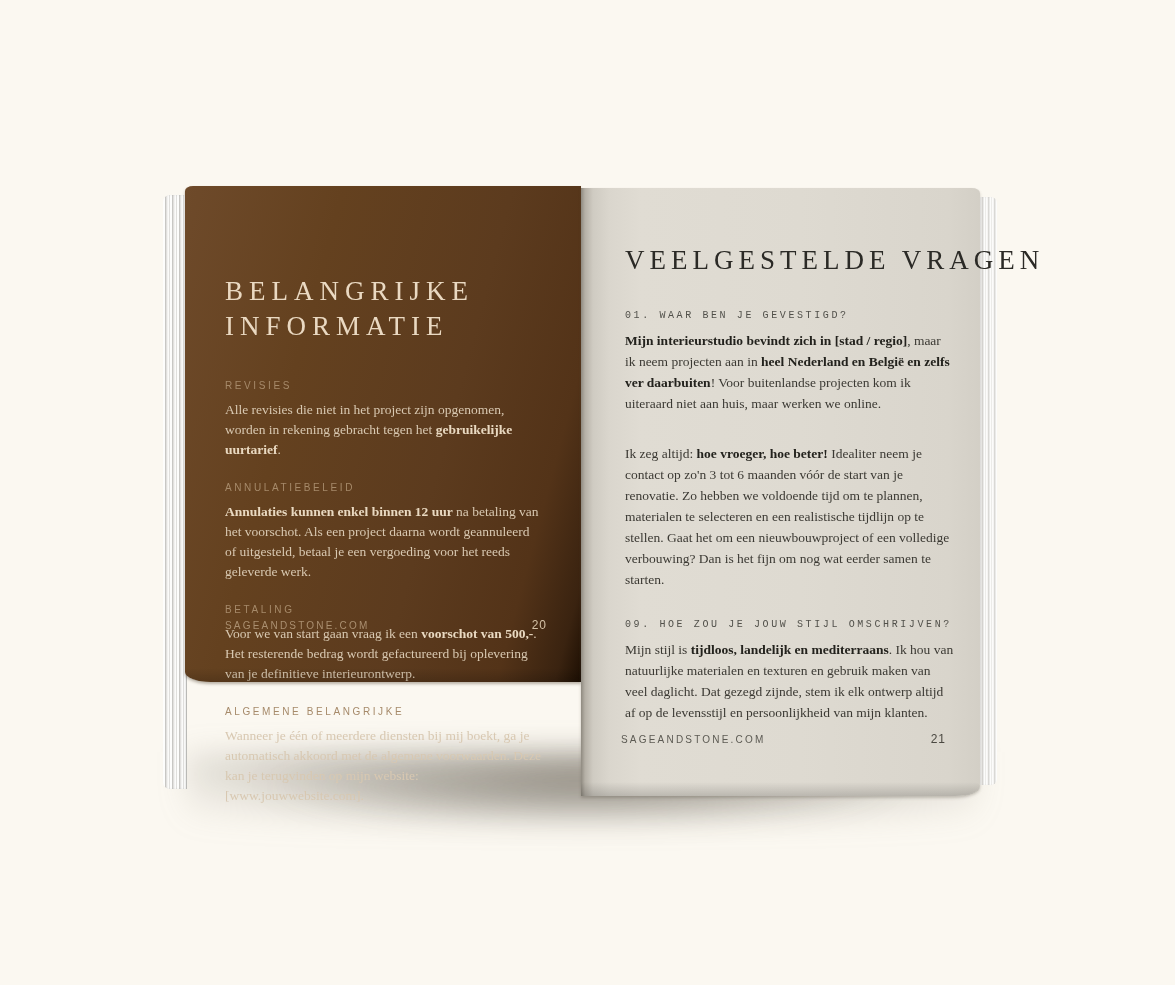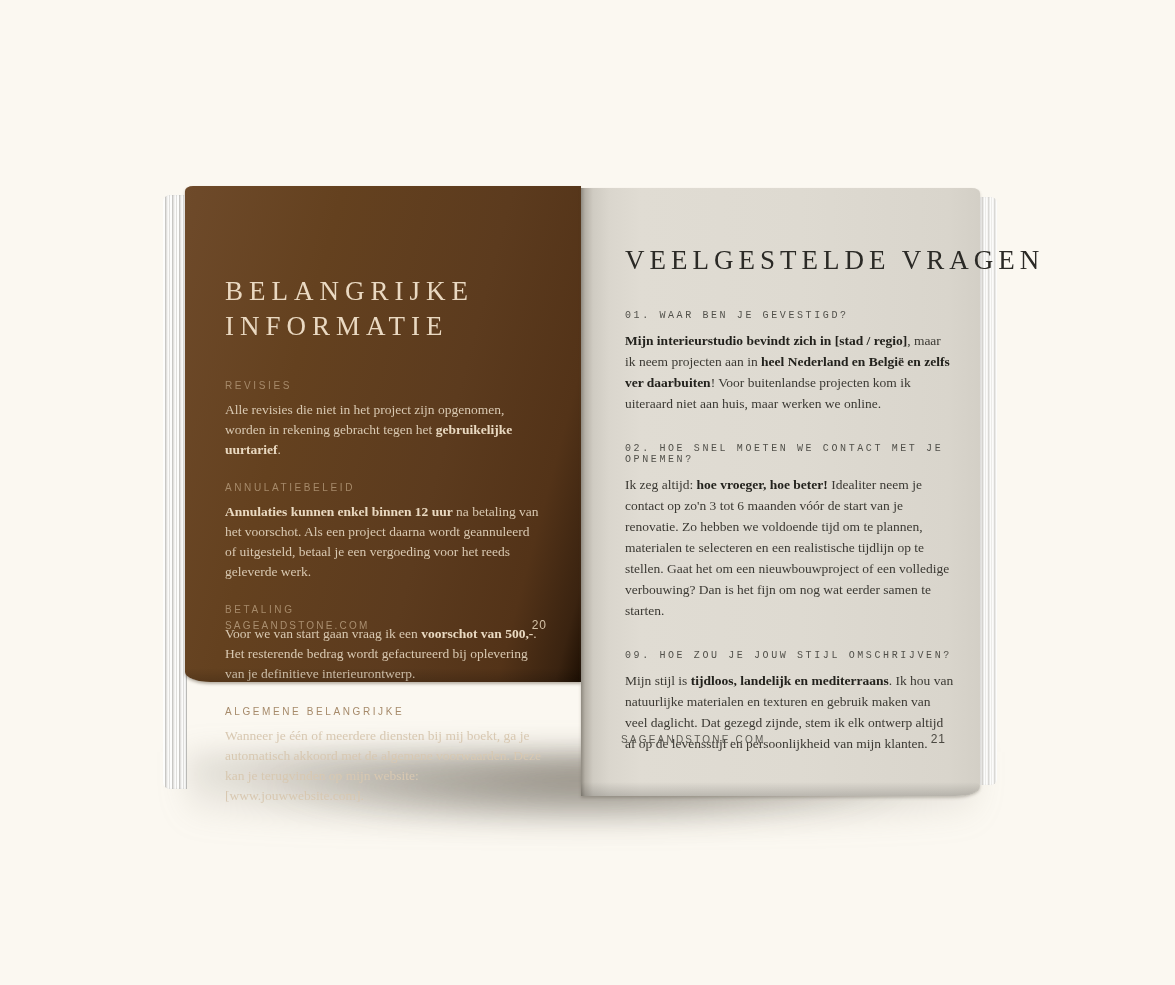--- a/index.html
+++ b/index.html
@@ -177,21 +177,20 @@
       <div class="rp-content">
 
         <h1 class="rp-title">VEELGESTELDE VRAGEN</h1>
 
         <div class="question">
           <div class="question-label">01. WAAR BEN JE GEVESTIGD?</div>
           <div class="question-body"><b>Mijn interieurstudio bevindt zich in [stad / regio]</b><span>, maar ik neem projecten aan in </span><b>heel Nederland en België en zelfs ver daarbuiten</b><span>! Voor buitenlandse projecten kom ik uiteraard niet aan huis, maar werken we online.</span></div>
         </div>
 
         <div class="question">
-          <div class="question-label">02. HOE SNEL MOETEN WE CONTACT MET JE OPNEMEN?</div>
           <div class="question-body"><span>Ik zeg altijd: </span><b>hoe vroeger, hoe beter!</b><span> Idealiter neem je contact op zo'n 3 tot 6 maanden vóór de start van je renovatie. Zo hebben we voldoende tijd om te plannen, materialen te selecteren en een realistische tijdlijn op te stellen. Gaat het om een nieuwbouwproject of een volledige verbouwing? Dan is het fijn om nog wat eerder samen te starten.</span></div>
         </div>
 
         <div class="question">
           <div class="question-label">09. HOE ZOU JE JOUW STIJL OMSCHRIJVEN?</div>
           <div class="question-body"><span>Mijn stijl is </span><b>tijdloos, landelijk en mediterraans</b><span>. Ik hou van natuurlijke materialen en texturen en gebruik maken van veel daglicht. Dat gezegd zijnde, stem ik elk ontwerp altijd af op de levensstijl en persoonlijkheid van mijn klanten.</span></div>
         </div>
 
       </div>
       <div class="page-footer">

